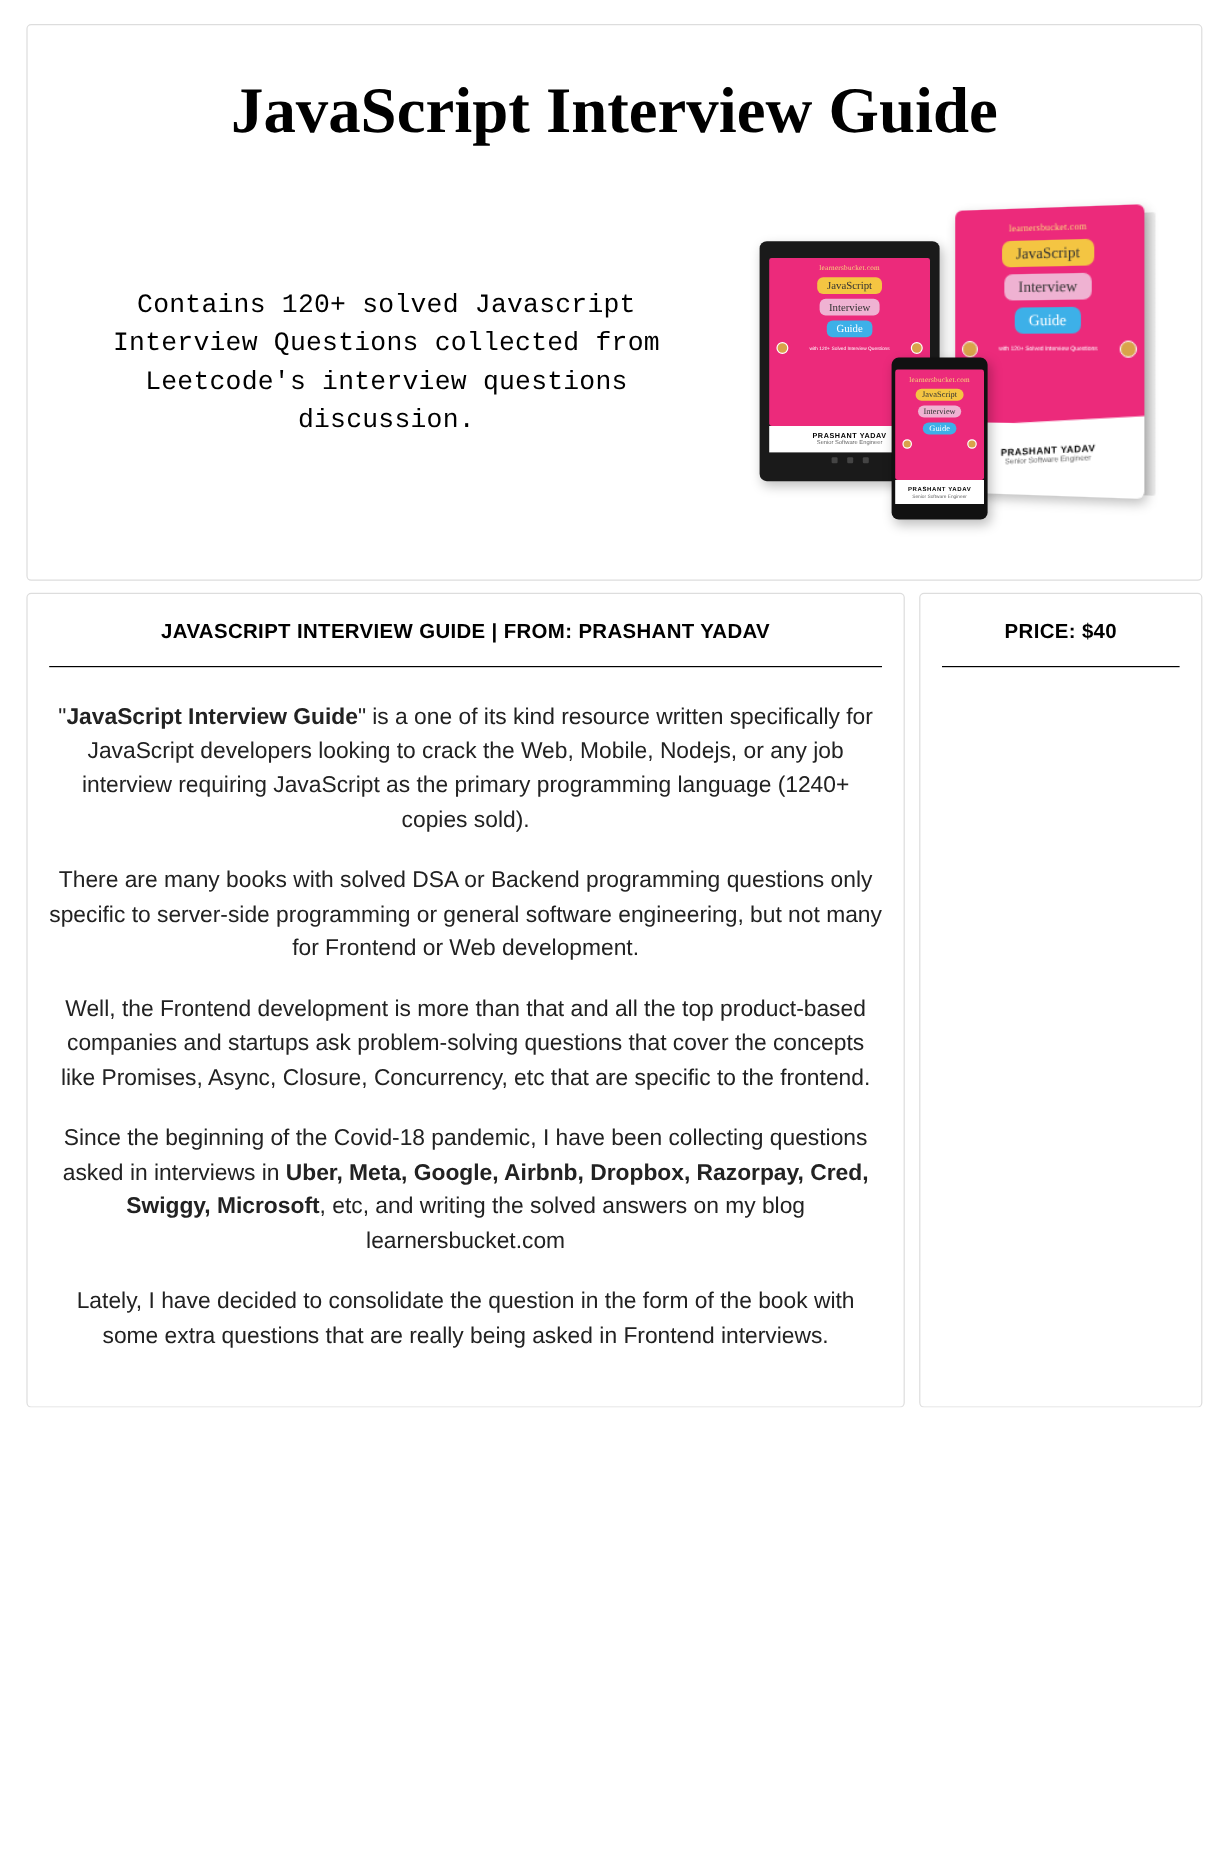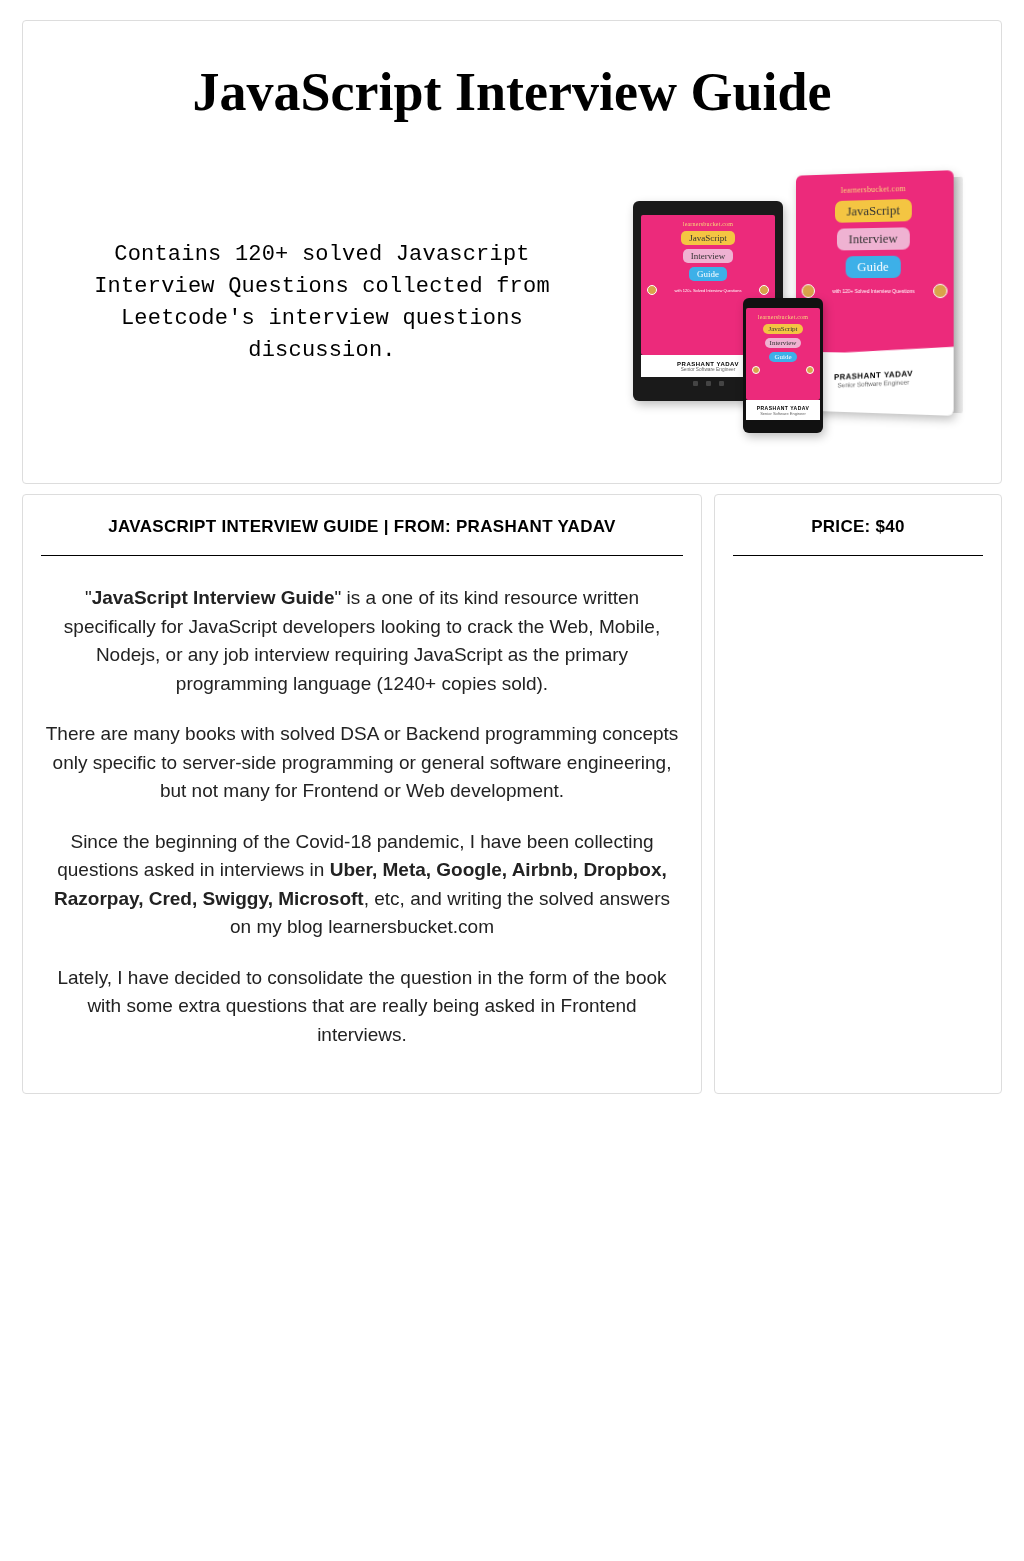--- a/index.html
+++ b/index.html
@@ -146,21 +146,21 @@
     margin: 6px 22px 0 22px;
     align-items:stretch;
   }
   .col {
     border: 1px solid #ddd;
     border-radius: 4px;
     padding: 22px 18px;
     text-align: center;
   }
   .col.main { flex: 1; }
-  .col.side { width: 288px; }
+  .col.side { width: 236px; }
   .section-heading {
     font-family: Arial, Helvetica, sans-serif;
     font-weight: 700;
     font-size: 17px;
     letter-spacing: 0.3px;
     text-transform: uppercase;
     padding-bottom: 18px;
     border-bottom: 1px solid #000;
     margin-bottom: 28px;
   }
@@ -244,21 +244,22 @@
   </div>
 </div>
 
 <div class="columns">
   <div class="col main">
     <div class="section-heading">JAVASCRIPT INTERVIEW GUIDE | FROM: PRASHANT YADAV</div>
     <div class="body-text">
       <p>
         <span>"</span><strong>JavaScript Interview Guide</strong><span>" is a one of its kind resource written specifically for JavaScript developers looking to crack the Web, Mobile, Nodejs, or any job interview requiring JavaScript as the primary programming language (1240+ copies sold).</span>
       </p>
-      <p>There are many books with solved DSA or Backend programming concepts only specific to server-side programming or general software engineering, but not many for Frontend or Web development.</p>
+      <p>There are many books with solved DSA or Backend programming questions only specific to server-side programming or general software engineering, but not many for Frontend or Web development.</p>
+      <p>Well, the Frontend development is more than that and all the top product-based companies and startups ask problem-solving questions that cover the concepts like Promises, Async, Closure, Concurrency, etc that are specific to the frontend.</p>
       <p>
         <span>Since the beginning of the Covid-18 pandemic, I have been collecting questions asked in interviews in </span><strong>Uber, Meta, Google, Airbnb, Dropbox, Razorpay, Cred, Swiggy, Microsoft</strong><span>, etc, and writing the solved answers on my blog learnersbucket.com</span>
       </p>
       <p>Lately, I have decided to consolidate the question in the form of the book with some extra questions that are really being asked in Frontend interviews.</p>
     </div>
   </div>
   <div class="col side">
     <div class="section-heading">PRICE: $40</div>
   </div>
 </div>

